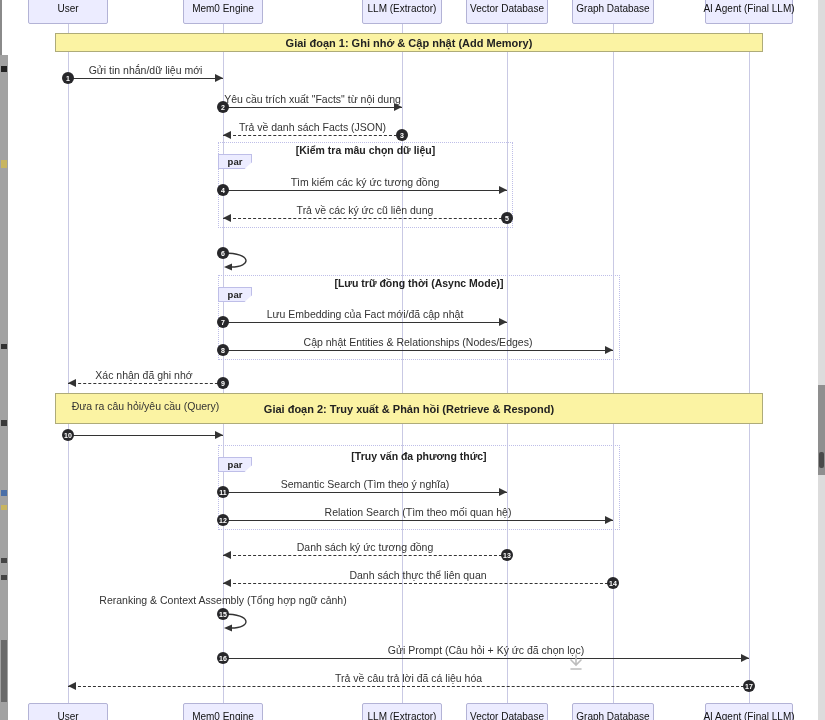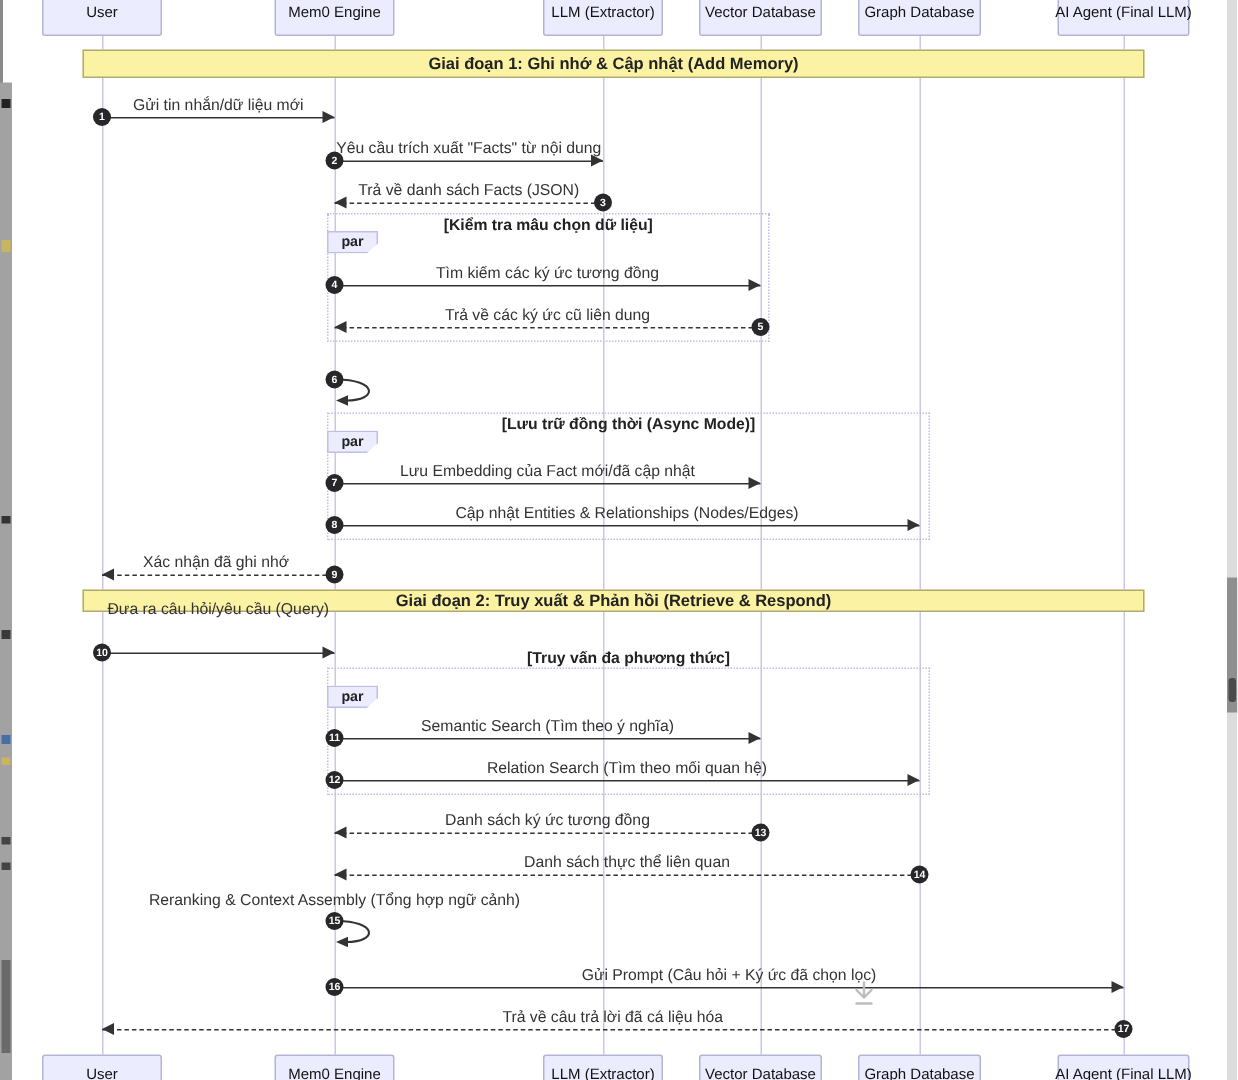--- a/index.html
+++ b/index.html
@@ -70,24 +70,24 @@
     <div class="abs lifeline" style="left: 507px; top: 24px; height: 679px;"></div>
     <div class="abs lifeline" style="left: 613px; top: 24px; height: 679px;"></div>
     <div class="abs lifeline" style="left: 749px; top: 24px; height: 679px;"></div>
     <div class="abs par-frame" style="left: 218px; top: 142px; width: 295px; height: 86px;"></div>
     <div class="abs par-cond" style="left: 218px; top: 144px; width: 295px;">[Kiểm tra mâu chọn dữ liệu]</div>
     <div class="abs par-tag" style="left: 218px; top: 142px; width: 34px; height: 15px;">par</div>
     <div class="abs par-frame" style="left: 218px; top: 275px; width: 402px; height: 85px;"></div>
     <div class="abs par-cond" style="left: 218px; top: 277px; width: 402px;">[Lưu trữ đồng thời (Async Mode)]</div>
     <div class="abs par-tag" style="left: 218px; top: 275px; width: 34px; height: 15px;">par</div>
     <div class="abs par-frame" style="left: 218px; top: 445px; width: 402px; height: 85px;"></div>
-    <div class="abs par-cond" style="left: 218px; top: 433px; width: 402px;">[Truy vấn đa phương thức]</div>
+    <div class="abs par-cond" style="left: 218px; top: 450px; width: 402px;">[Truy vấn đa phương thức]</div>
     <div class="abs par-tag" style="left: 218px; top: 445px; width: 34px; height: 15px;">par</div>
     <div class="abs banner" style="left: 55px; top: 33px; width: 708px; height: 19px;">Giai đoạn 1: Ghi nhớ &amp; Cập nhật (Add Memory)</div>
-    <div class="abs banner" style="left: 55px; top: 393px; width: 708px; height: 15px;">Giai đoạn 2: Truy xuất &amp; Phản hồi (Retrieve &amp; Respond)</div>
+    <div class="abs banner" style="left: 55px; top: 393px; width: 708px; height: 31px;">Giai đoạn 2: Truy xuất &amp; Phản hồi (Retrieve &amp; Respond)</div>
     <div class="abs msg-label" style="left: 145.5px; top: 64px;">Gửi tin nhắn/dữ liệu mới</div>
     <div class="abs" style="left: 68px; top: 78px; width: 155px; height: 0px; border-top: 1.4px solid rgb(51, 51, 51);"></div>
     <div class="abs" style="top: 74px; width: 0px; height: 0px; border-top: 4px solid transparent; border-bottom: 4px solid transparent; left: 215px; border-left: 8px solid rgb(51, 51, 51);"></div>
     <div class="abs seq-num" style="left: 62px; top: 72px; background: rgb(39, 39, 42);">1</div>
     <div class="abs msg-label" style="left: 312.5px; top: 93px;">Yêu cầu trích xuất "Facts" từ nội dung</div>
     <div class="abs" style="left: 223px; top: 107px; width: 179px; height: 0px; border-top: 1.4px solid rgb(51, 51, 51);"></div>
     <div class="abs" style="top: 103px; width: 0px; height: 0px; border-top: 4px solid transparent; border-bottom: 4px solid transparent; left: 394px; border-left: 8px solid rgb(51, 51, 51);"></div>
     <div class="abs seq-num" style="left: 217px; top: 101px; background: rgb(39, 39, 42);">2</div>
     <div class="abs msg-label" style="left: 312.5px; top: 121px;">Trả về danh sách Facts (JSON)</div>
     <div class="abs" style="left: 223px; top: 135px; width: 179px; height: 0px; border-top: 1.4px dashed rgb(51, 51, 51);"></div>

